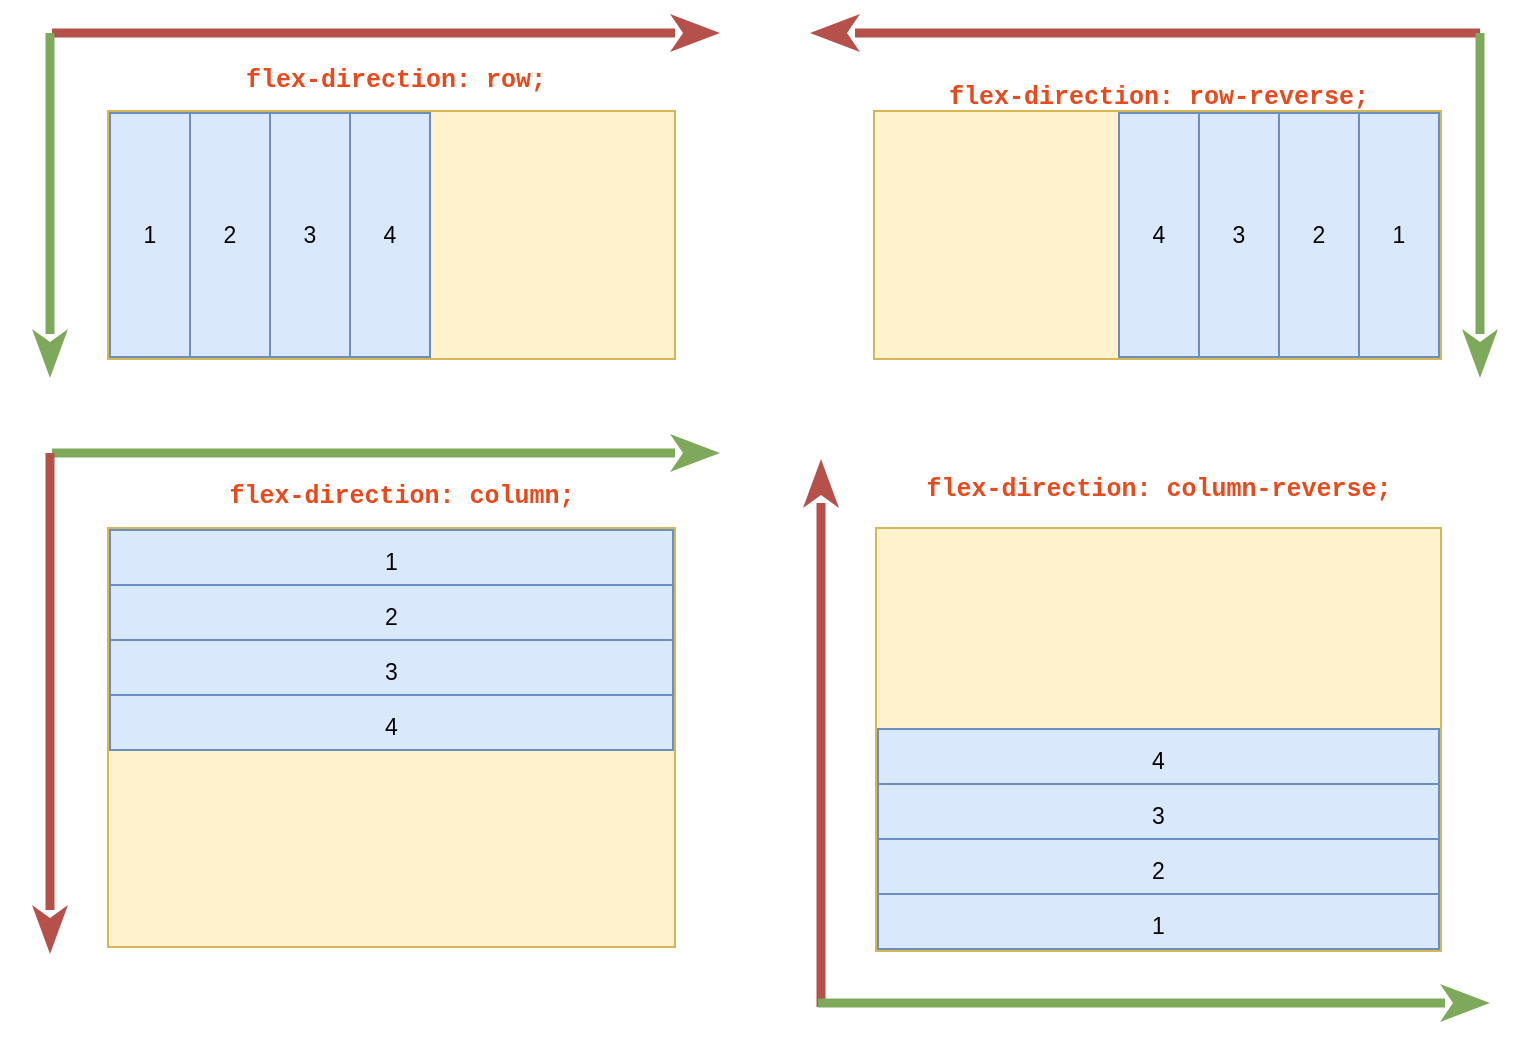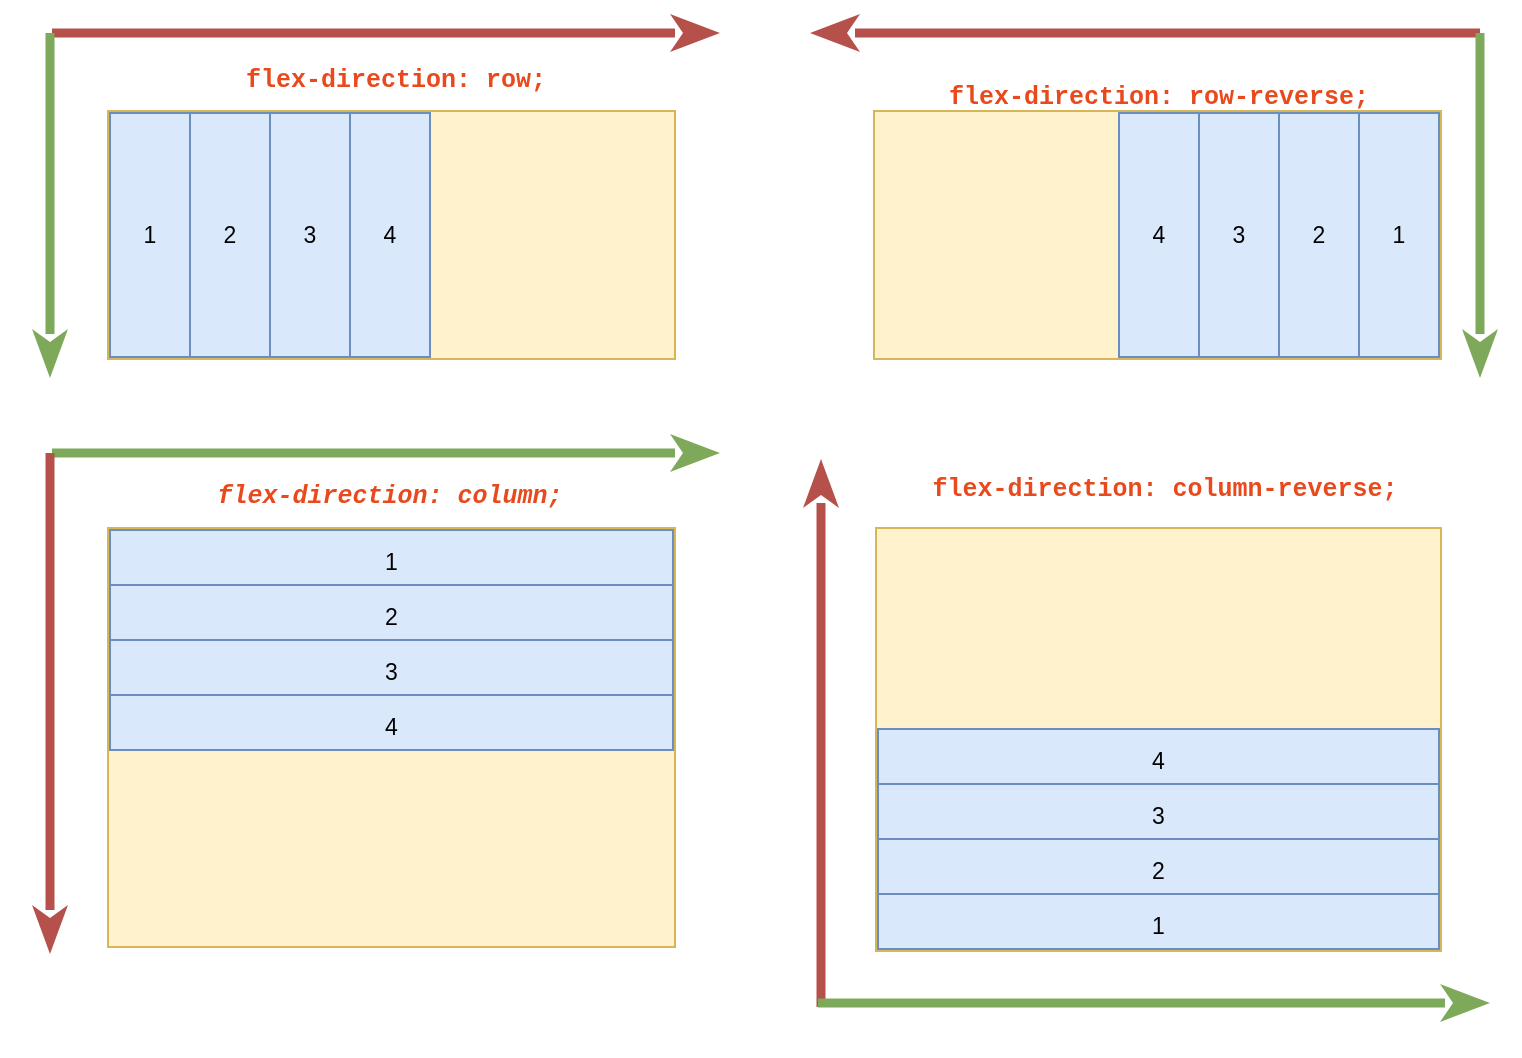--- a/index.html
+++ b/index.html
@@ -158,21 +158,21 @@
     <svg class="axis" style="left:30px; top:432px; width:700px; height:60px;" viewBox="0 0 700 60">
       <line x1="22" y1="21" x2="645" y2="21" stroke="#7fa95a" stroke-width="9"></line>
       <path d="M 640 2 L 690 21 L 640 40 L 653 21 Z" fill="#7fa95a"></path>
     </svg>
 
     <svg class="axis" style="left:30px; top:432px; width:60px; height:530px;" viewBox="0 0 60 530">
       <line x1="20" y1="21" x2="20" y2="478" stroke="#b5504b" stroke-width="9"></line>
       <path d="M 2 473 L 20 522 L 38 473 L 20 486 Z" fill="#b5504b"></path>
     </svg>
 
-    <div class="caption" style="left:390px; top:482px;font-style:italic;">flex-direction: column;</div>
+    <div class="caption" style="left:402px; top:482px;">flex-direction: column;</div>
 
     <div class="flexbox dir-column" style="left:107px; top:527px; width:569px; height:421px;">
       <div class="item">
           <span>1</span>
         </div>
       <div class="item">
           <span>2</span>
         </div>
       <div class="item">
           <span>3</span>
@@ -188,21 +188,21 @@
     <svg class="axis" style="left:800px; top:445px; width:60px; height:575px;" viewBox="0 0 60 575">
       <line x1="21" y1="58" x2="21" y2="562" stroke="#b5504b" stroke-width="9"></line>
       <path d="M 3 63 L 21 14 L 39 63 L 21 50 Z" fill="#b5504b"></path>
     </svg>
 
     <svg class="axis" style="left:800px; top:975px; width:700px; height:60px;" viewBox="0 0 700 60">
       <line x1="18" y1="28" x2="645" y2="28" stroke="#7fa95a" stroke-width="9"></line>
       <path d="M 640 9 L 690 28 L 640 47 L 653 28 Z" fill="#7fa95a"></path>
     </svg>
 
-    <div class="caption" style="left:1159px; top:475px;margin-left:6px;">flex-direction: column-reverse;</div>
+    <div class="caption" style="left:1159px; top:475px;">flex-direction: column-reverse;</div>
 
     <div class="flexbox dir-column-reverse" style="left:875px; top:527px; width:567px; height:425px;">
       <div class="item">
           <span>1</span>
         </div>
       <div class="item">
           <span>2</span>
         </div>
       <div class="item">
           <span>3</span>

